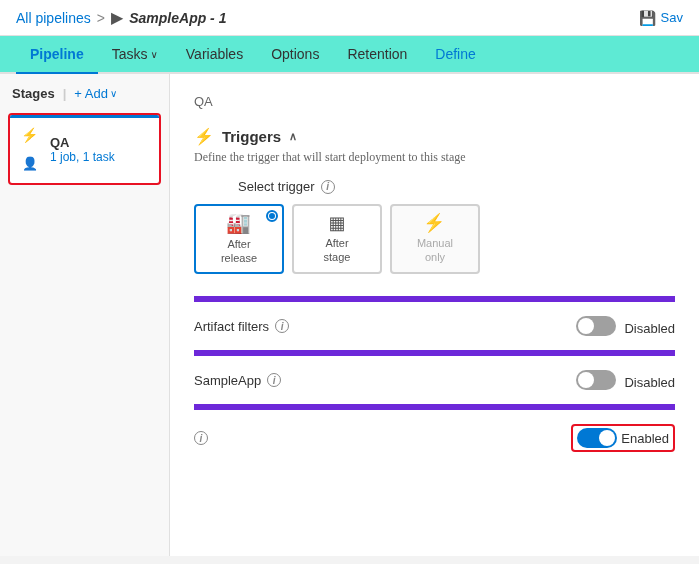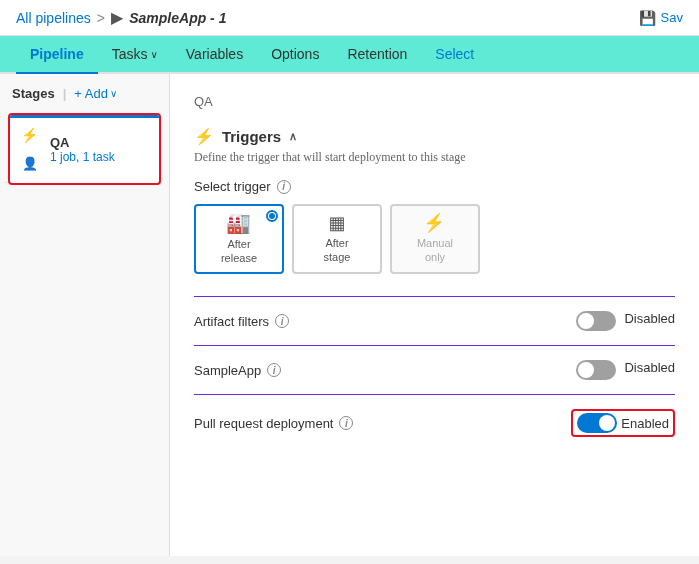--- a/index.html
+++ b/index.html
@@ -139,20 +139,21 @@
       font-family: Liberation Serif, serif;
     }
 
     .trigger-label {
       display: flex;
       align-items: center;
       gap: 6px;
       font-size: 13px;
       color: #333;
       margin-bottom: 10px;
+      margin-left: 44px;
     }
     .info-icon {
       width: 14px; height: 14px;
       border: 1px solid #888;
       border-radius: 50%;
       display: inline-flex; align-items: center; justify-content: center;
       font-size: 10px; color: #888; cursor: pointer;
       font-style: italic; font-weight: bold;
     }
 
@@ -199,32 +200,32 @@
       width: 6px; height: 6px;
       border-radius: 50%;
       background: #0078d4;
     }
 
     .setting-row {
       display: flex;
       align-items: center;
       justify-content: space-between;
       padding: 14px 0;
-      border-top: 1px solid #6d28d9;
+      border-top: 6px solid #6d28d9;
     }
     .setting-label {
       display: flex;
       align-items: center;
       gap: 6px;
       font-size: 13px;
       color: #333;
     }
     .toggle-container {
       display: flex;
-      align-items: flex-start;
+      align-items: flex-end;
       gap: 8px;
     }
     .toggle {
       width: 40px; height: 20px;
       border-radius: 10px;
       position: relative;
       cursor: pointer;
       transition: background 0.2s;
     }
     .toggle.off { background: #a0a0a0; }
@@ -275,21 +276,21 @@
   <div class="nav-tab">
     <span>Variables</span>
   </div>
   <div class="nav-tab">
     <span>Options</span>
   </div>
   <div class="nav-tab">
     <span>Retention</span>
   </div>
   <div class="nav-tab" style="color:#0078d4;">
-    <span>Select</span>
+    <span>Define</span>
   </div>
 </div>
 
 <div class="main-layout">
 
   <div class="sidebar">
     <div class="sidebar-header">
       <span>Stages</span>
       <span style="color:#ccc;">|</span>
       <button class="add-btn">
@@ -365,21 +366,20 @@
       <div class="toggle-container">
         <div class="toggle off">
           <div class="toggle-thumb"></div>
         </div>
         <span class="toggle-label">Disabled</span>
       </div>
     </div>
 
     <div class="setting-row">
       <div class="setting-label">
-        <span>Pull request deployment</span>
         <span class="info-icon">i</span>
       </div>
       <div class="toggle-container toggle-enabled-box">
         <div class="toggle on">
           <div class="toggle-thumb"></div>
         </div>
         <span class="toggle-label">Enabled</span>
       </div>
     </div>
 

